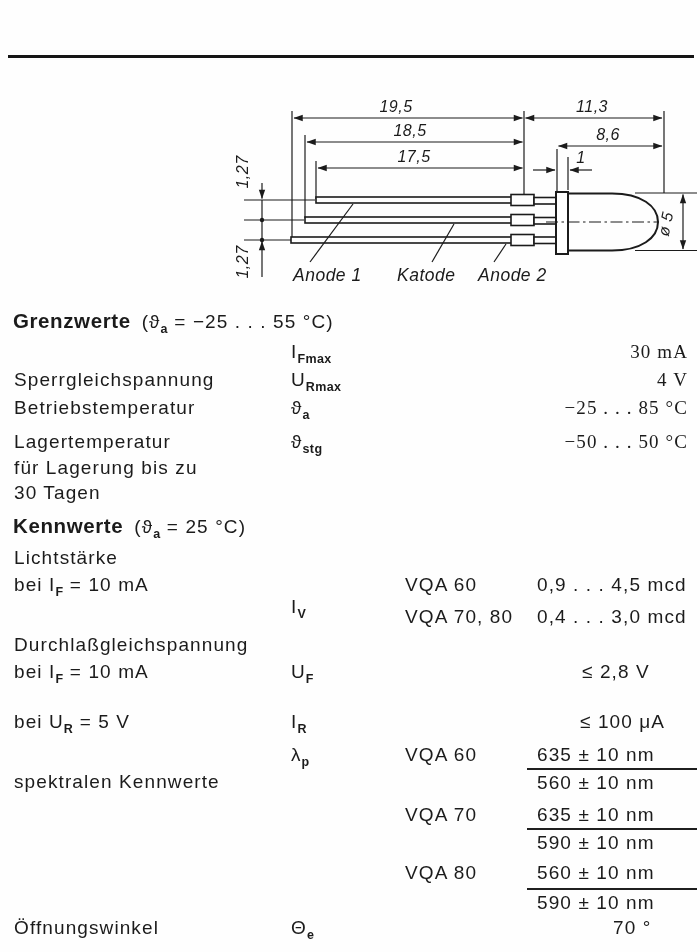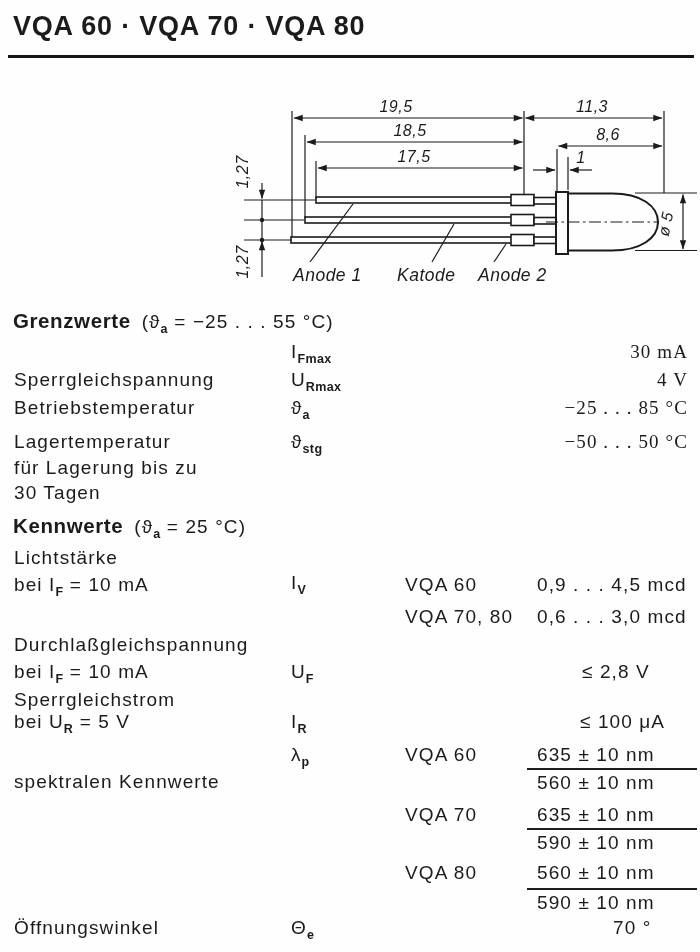--- a/index.html
+++ b/index.html
@@ -20,21 +20,20 @@
   .lbl{font:italic 17.5px "Liberation Sans",sans-serif;fill:#1b1b1b;letter-spacing:0.5px;}
   .thin{stroke:#1b1b1b;stroke-width:1.2;fill:none;}
   .outl{stroke:#1b1b1b;stroke-width:2;fill:#fefefe;}
   .lead{stroke:#1b1b1b;stroke-width:1.6;fill:#fefefe;}
 </style>
 </head>
 <body>
 
 <div class="page">
 
-  <div class="title">VQA 60 · VQA 70 · VQA 80</div>
   <div class="rule"></div>
 
   <svg class="drawing" viewBox="230 85 470 210">
     <defs>
       <marker id="arw" viewBox="0 0 12 12" refX="11" refY="6" markerWidth="10" markerHeight="10" markerUnits="userSpaceOnUse" orient="auto-start-reverse">
         <path d="M0.5,2.2 L11.5,6 L0.5,9.8 Z" fill="#1b1b1b"></path>
       </marker>
     </defs>
 
     <g class="thin">
@@ -128,32 +127,31 @@
   <div class="t" style="left:14px;top:482px">30 Tagen</div>
   <div class="t" style="left:291px;top:431px"><span>ϑ</span><span class="sb">stg</span></div>
   <div class="t r" style="top:431px">−50 . . . 50 °C</div>
 
   <div class="t" style="left:13px;top:515px">
     <span class="b h">Kennwerte</span><span class="cnd"><span>(ϑ</span><span class="sb">a</span><span> = 25 °C)</span></span>
   </div>
 
   <div class="t" style="left:14px;top:547px">Lichtstärke</div>
   <div class="t" style="left:14px;top:574px"><span>bei I</span><span class="sb">F</span><span> = 10 mA</span></div>
-  <div class="t" style="left:291px;top:572px"><span>I</span><span class="sb">V</span></div>
+  <div class="t" style="left:291px;top:596px"><span>I</span><span class="sb">V</span></div>
   <div class="t" style="left:405px;top:574px">VQA 60</div>
   <div class="t" style="left:537px;top:574px">0,9 . . . 4,5 mcd</div>
   <div class="t" style="left:405px;top:606px">VQA 70, 80</div>
-  <div class="t" style="left:537px;top:606px">0,6 . . . 3,0 mcd</div>
+  <div class="t" style="left:537px;top:606px">0,4 . . . 3,0 mcd</div>
 
   <div class="t" style="left:14px;top:634px">Durchlaßgleichspannung</div>
   <div class="t" style="left:14px;top:661px"><span>bei I</span><span class="sb">F</span><span> = 10 mA</span></div>
   <div class="t" style="left:291px;top:661px"><span>U</span><span class="sb">F</span></div>
   <div class="t" style="left:582px;top:661px">≤ 2,8 V</div>
 
-  <div class="t" style="left:14px;top:689px">Sperrgleichstrom</div>
   <div class="t" style="left:14px;top:711px"><span>bei U</span><span class="sb">R</span><span> = 5 V</span></div>
   <div class="t" style="left:291px;top:711px"><span>I</span><span class="sb">R</span></div>
   <div class="t" style="left:580px;top:711px">≤ 100 μA</div>
 
   <div class="t" style="left:14px;top:771px">spektralen Kennwerte</div>
   <div class="t" style="left:291px;top:744px"><span>λ</span><span class="sb">p</span></div>
 
   <div class="t" style="left:405px;top:744px">VQA 60</div>
   <div class="t" style="left:537px;top:744px">635 ± 10 nm</div>
   <div class="fline" style="top:768px"></div>

